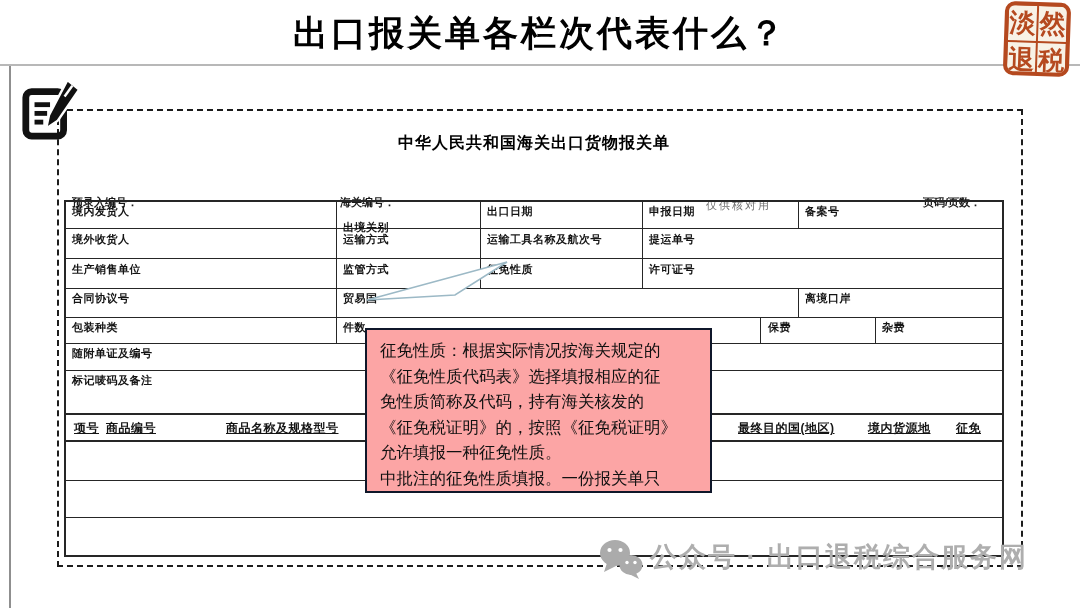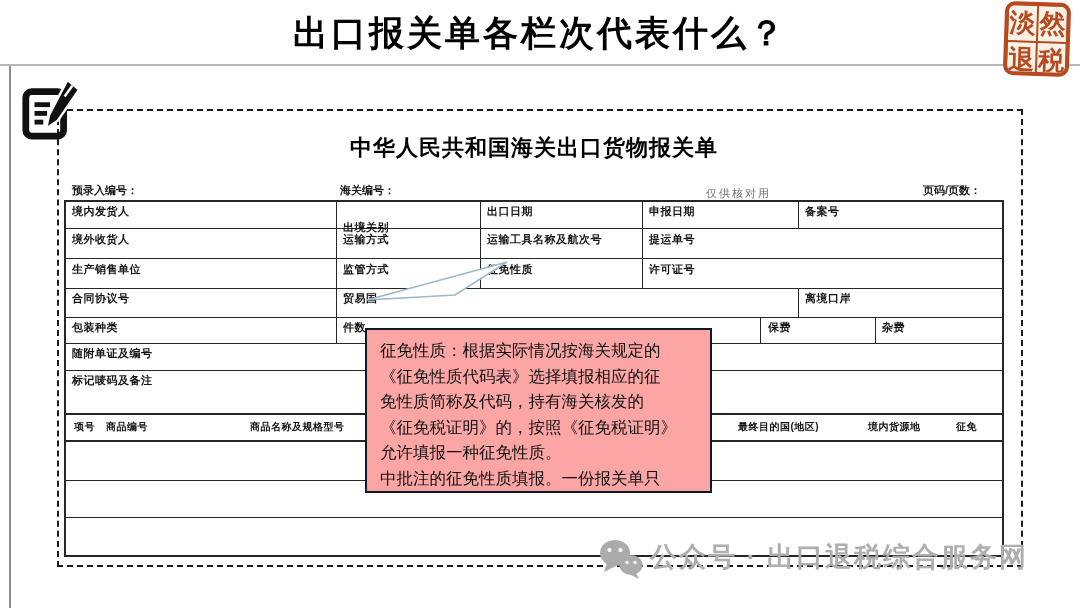--- a/index.html
+++ b/index.html
@@ -19,35 +19,35 @@
     background:#b5491f;overflow:hidden;}
   .seal span{display:flex;align-items:center;justify-content:center;background:#f8f2e6;
     color:#b5491f;font-family:"DejaVu Serif","Liberation Serif",serif;font-weight:bold;font-size:26px;}
 
   .note-icon{position:absolute;left:20px;top:78px;z-index:4;}
 
   .dashed-box{position:absolute;left:57px;top:109px;width:966px;height:458px;
     border:2px dashed #1c1c1c;box-sizing:border-box;background:#fff;}
 
   .form-title{position:absolute;left:200px;top:133px;width:668px;text-align:center;
-    font-family:"DejaVu Serif","Liberation Serif",serif;font-weight:bold;font-size:22px;
+    font-family:"DejaVu Serif","Liberation Serif",serif;font-weight:bold;font-size:16px;
     color:#000;letter-spacing:1px;}
 
-  .meta-label{position:absolute;font-size:11px;font-weight:bold;color:#1a1a1a;white-space:nowrap;}
+  .meta-label{position:absolute;font-size:11px;font-weight:bold;color:#1a1a1a;white-space:nowrap;margin-top:12px;}
   .meta-gray{font-weight:normal;color:#6e6e6e;letter-spacing:2px;}
 
   .hline,.vline{position:absolute;background:#262626;}
   .hline{height:1px;}
   .vline{width:1px;}
   .thick{height:2px;}
   .vthick{width:2px;}
 
   .cell-label{position:absolute;font-size:11px;font-weight:bold;color:#141414;
     white-space:nowrap;letter-spacing:.5px;}
-  .goods-label{font-size:10px;}
+  .goods-label{font-size:12px;text-decoration:underline;}
 
   .callout{position:absolute;left:365px;top:292px;width:347px;height:165px;background:#fca5a5;
     border:2px solid #0f172a;box-sizing:border-box;z-index:5;margin-top:36px;}
   .callout-text{position:absolute;left:13px;top:8px;width:322px;
     font-family:"DejaVu Serif","Liberation Serif",serif;font-size:16.5px;line-height:25.5px;
     color:#111;}
   .callout-text div{white-space:nowrap;}
   .callout-pointer{position:absolute;left:355px;top:250px;z-index:6;overflow:visible;}
 
   .footer-text{position:absolute;left:650px;top:539px;z-index:9;white-space:nowrap;
@@ -135,21 +135,21 @@
   <div class="cell-label" style="left:72px;top:320px;">包装种类</div>
   <div class="cell-label" style="left:343px;top:320px;">件数</div>
   <div class="cell-label" style="left:768px;top:320px;">保费</div>
   <div class="cell-label" style="left:882px;top:320px;">杂费</div>
 
   <div class="cell-label" style="left:72px;top:346px;">随附单证及编号</div>
   <div class="cell-label" style="left:72px;top:373px;">标记唛码及备注</div>
 
   <div class="cell-label goods-label" style="left:74px;top:420px;">项号</div>
   <div class="cell-label goods-label" style="left:106px;top:420px;">商品编号</div>
-  <div class="cell-label goods-label" style="left:226px;top:420px;margin-left:24px;">商品名称及规格型号</div>
+  <div class="cell-label goods-label" style="left:226px;top:420px;">商品名称及规格型号</div>
   <div class="cell-label goods-label" style="left:738px;top:420px;">最终目的国(地区)</div>
   <div class="cell-label goods-label" style="left:868px;top:420px;">境内货源地</div>
   <div class="cell-label goods-label" style="left:956px;top:420px;">征免</div>
 
   <div class="callout">
     <div class="callout-text">
       <div>征免性质：根据实际情况按海关规定的</div>
       <div>《征免性质代码表》选择填报相应的征</div>
       <div>免性质简称及代码，持有海关核发的</div>
       <div>《征免税证明》的，按照《征免税证明》</div>

